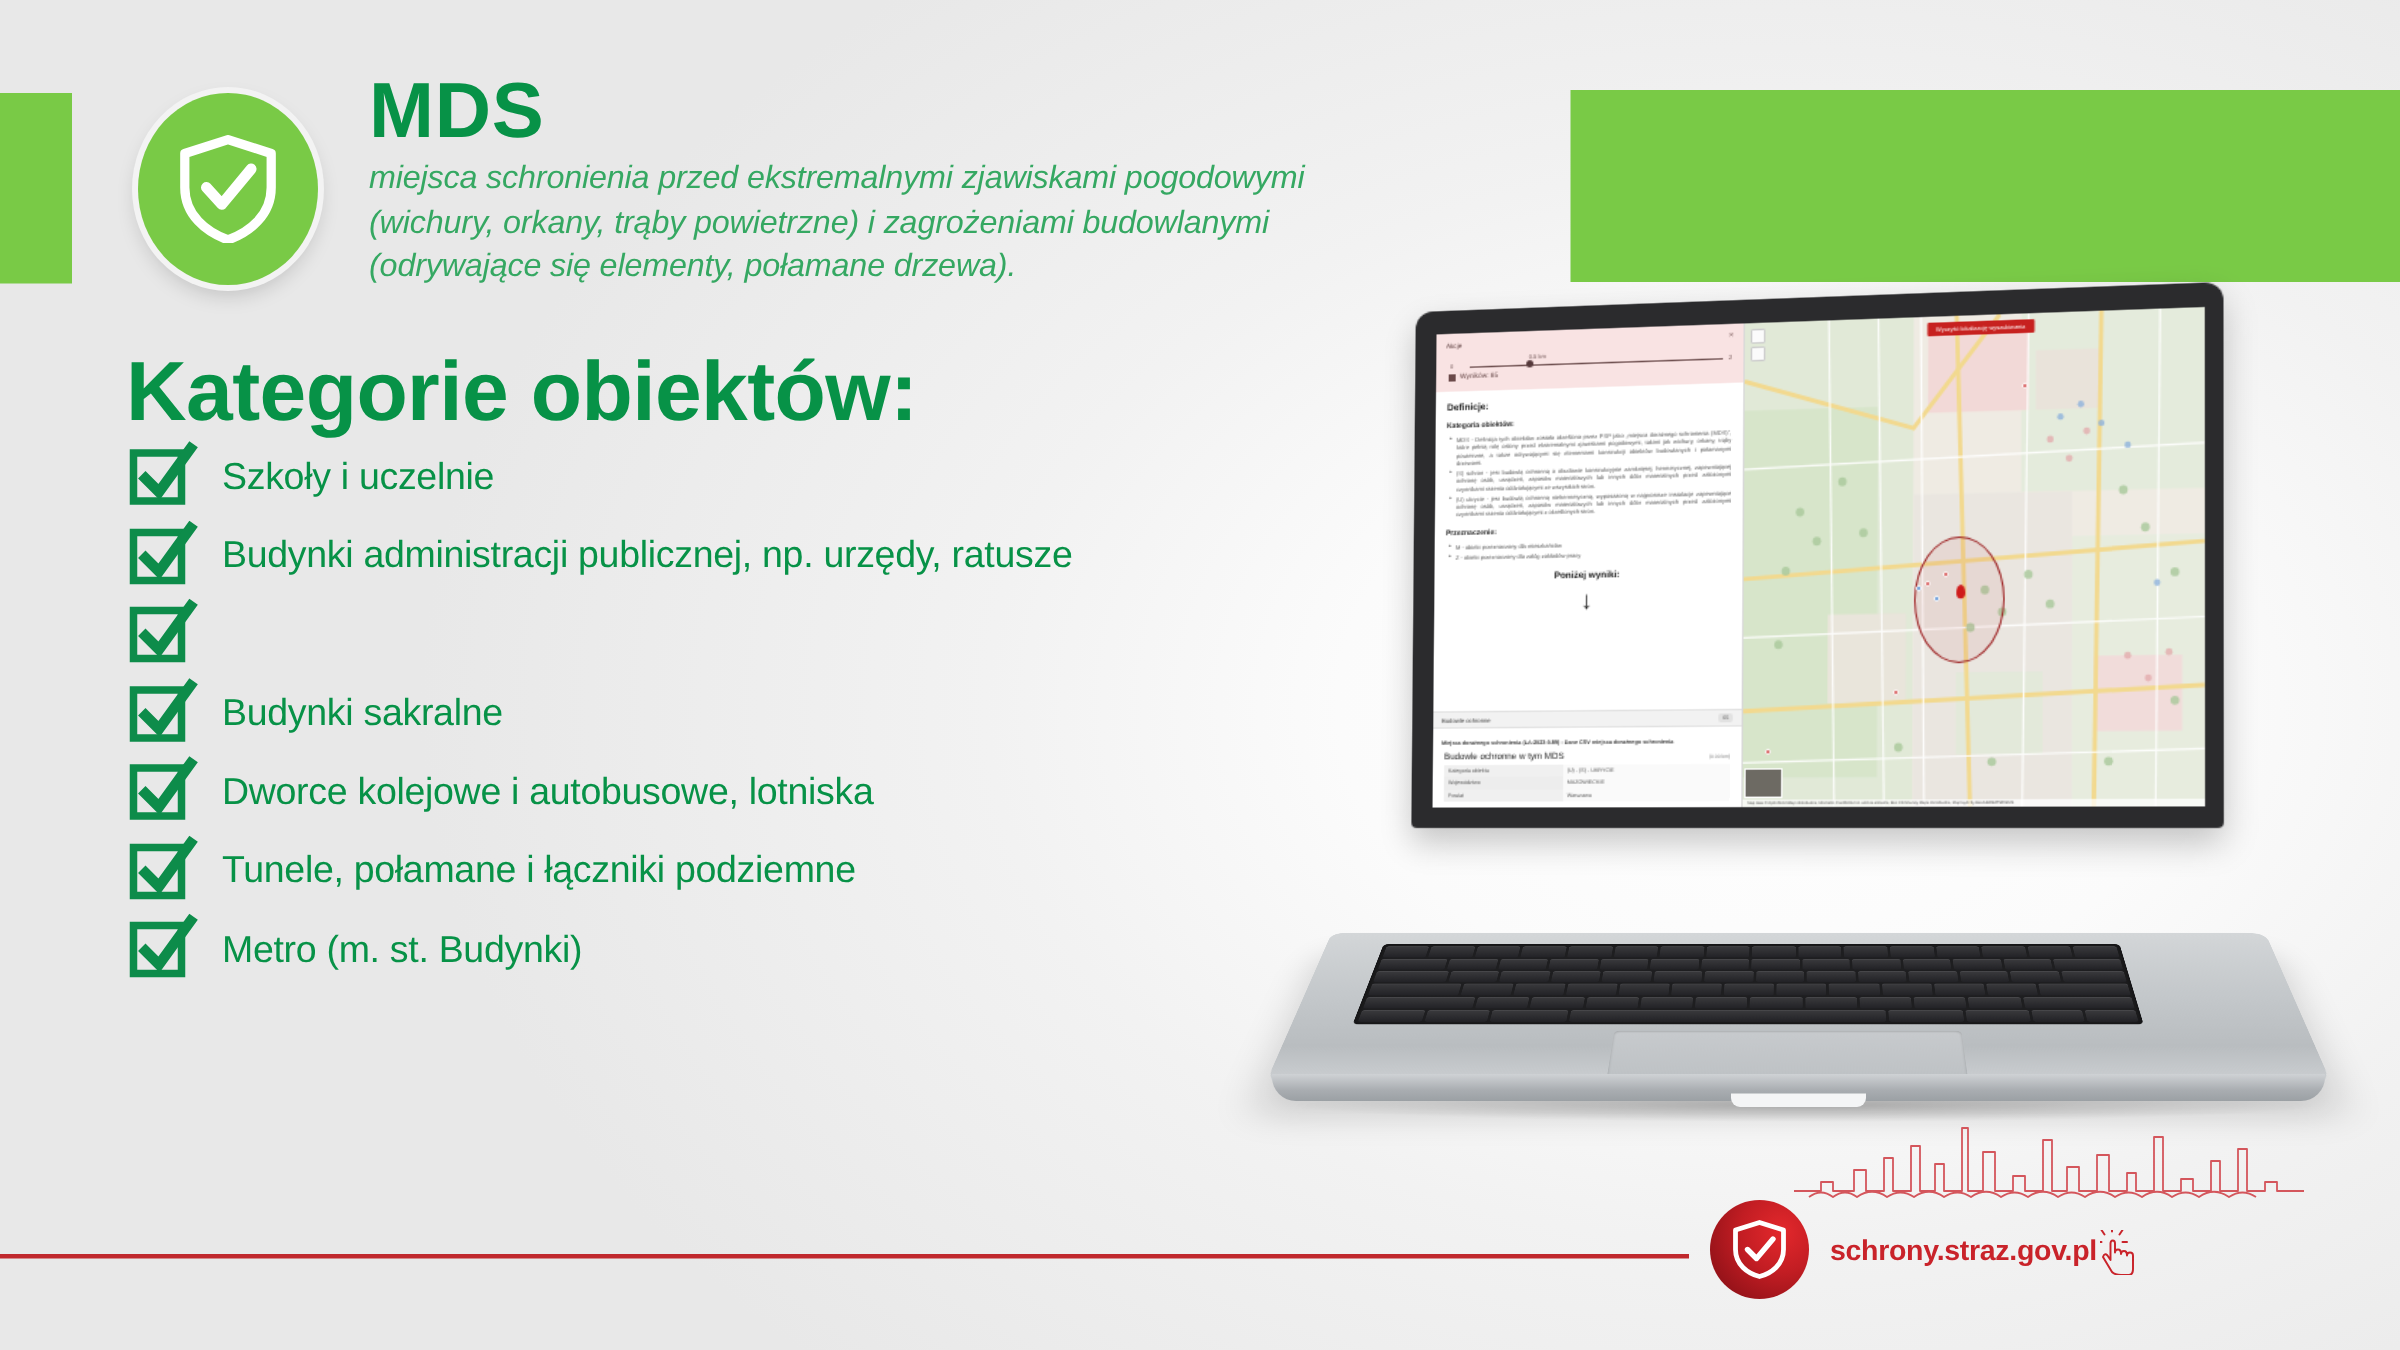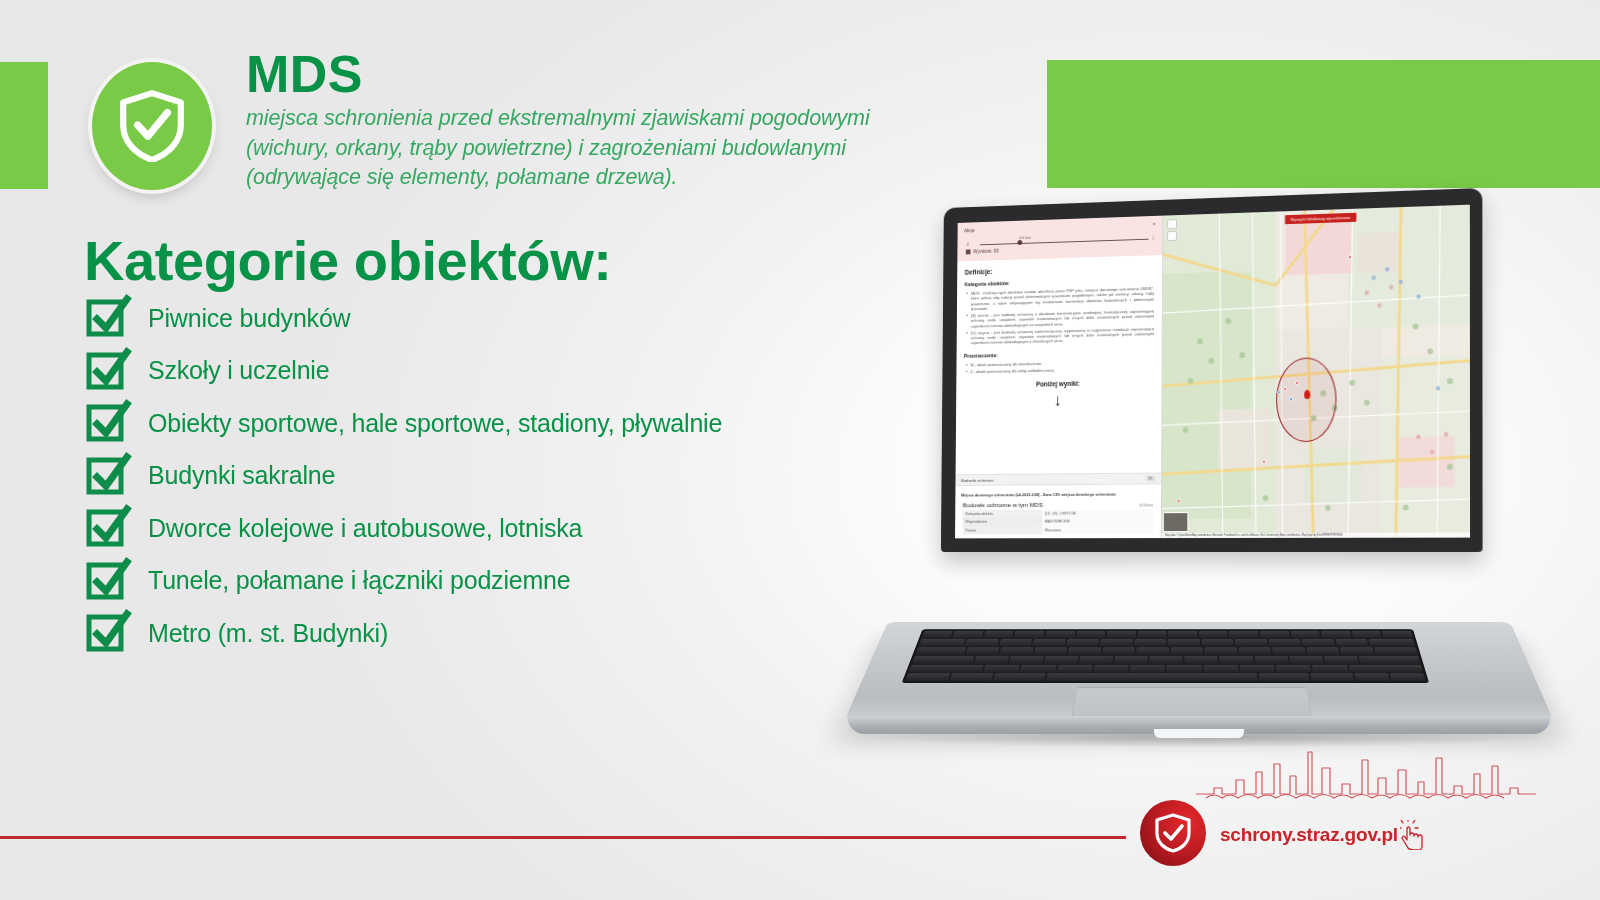--- a/index.html
+++ b/index.html
@@ -190,39 +190,38 @@
 <div class="cat-title">Kategorie obiektów:</div>
 
 <div class="cat-list">
   <div class="cat-item">
     <span class="chk">
       <svg viewBox="0 0 46 46">
           <rect x="3" y="8" width="32" height="32" fill="none" stroke="#0d8c4a" stroke-width="5"></rect>
           <path d="M11 25 L20 34 L41 5" fill="none" stroke="#0d8c4a" stroke-width="7" stroke-linecap="square"></path>
         </svg>
     </span>
-    <span class="cat-label">Piwnice budynków</span>
-  </div>
-  <div class="cat-item">
-    <span class="chk">
-      <svg viewBox="0 0 46 46">
-          <rect x="3" y="8" width="32" height="32" fill="none" stroke="#0d8c4a" stroke-width="5"></rect>
-          <path d="M11 25 L20 34 L41 5" fill="none" stroke="#0d8c4a" stroke-width="7" stroke-linecap="square"></path>
-        </svg>
-    </span>
     <span class="cat-label">Szkoły i uczelnie</span>
   </div>
   <div class="cat-item">
     <span class="chk">
       <svg viewBox="0 0 46 46">
           <rect x="3" y="8" width="32" height="32" fill="none" stroke="#0d8c4a" stroke-width="5"></rect>
           <path d="M11 25 L20 34 L41 5" fill="none" stroke="#0d8c4a" stroke-width="7" stroke-linecap="square"></path>
         </svg>
     </span>
-    <span class="cat-label">Obiekty sportowe, hale sportowe, stadiony, pływalnie</span>
+    <span class="cat-label">Budynki administracji publicznej, np. urzędy, ratusze</span>
+  </div>
+  <div class="cat-item">
+    <span class="chk">
+      <svg viewBox="0 0 46 46">
+          <rect x="3" y="8" width="32" height="32" fill="none" stroke="#0d8c4a" stroke-width="5"></rect>
+          <path d="M11 25 L20 34 L41 5" fill="none" stroke="#0d8c4a" stroke-width="7" stroke-linecap="square"></path>
+        </svg>
+    </span>
   </div>
   <div class="cat-item">
     <span class="chk">
       <svg viewBox="0 0 46 46">
           <rect x="3" y="8" width="32" height="32" fill="none" stroke="#0d8c4a" stroke-width="5"></rect>
           <path d="M11 25 L20 34 L41 5" fill="none" stroke="#0d8c4a" stroke-width="7" stroke-linecap="square"></path>
         </svg>
     </span>
     <span class="cat-label">Budynki sakralne</span>
   </div>

